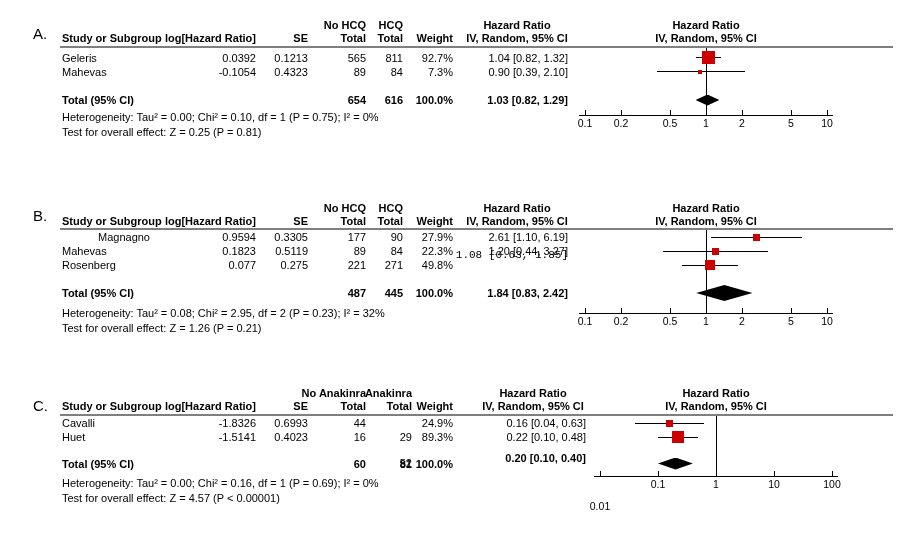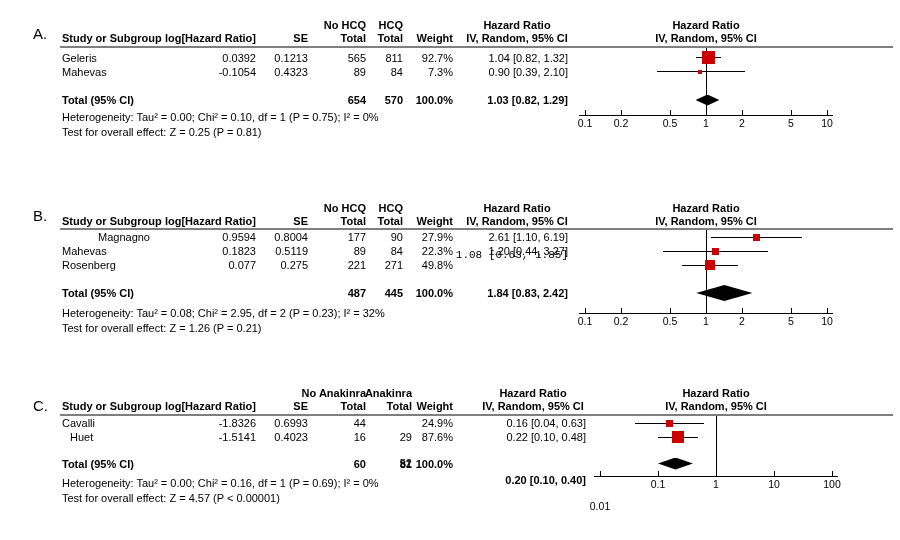--- a/index.html
+++ b/index.html
@@ -65,21 +65,21 @@
     <span class="abs c-study" style="top:65px;">Mahevas</span>
     <span class="abs c-loghr" style="top:65px;">-0.1054</span>
     <span class="abs c-se" style="top:65px;">0.4323</span>
     <span class="abs c-t1" style="top:65px;">89</span>
     <span class="abs c-t2" style="top:65px;">84</span>
     <span class="abs c-wt" style="top:65px;">7.3%</span>
     <span class="abs c-ci" style="top:65px;">0.90 [0.39, 2.10]</span>
 
     <span class="abs bold c-study" style="top:93px;">Total (95% CI)</span>
     <span class="abs bold c-t1" style="top:93px;">654</span>
-    <span class="abs bold c-t2" style="top:93px;">570</span>
+    <span class="abs bold c-t2" style="top:93px;">616</span>
     <span class="abs bold c-wt" style="top:93px;">100.0%</span>
     <span class="abs bold c-ci" style="top:93px;">1.03 [0.82, 1.29]</span>
 
     <span class="abs c-study" style="top:110px;">Heterogeneity: Tau² = 0.00; Chi² = 0.10, df = 1 (P = 0.75); I² = 0%</span>
     <span class="abs c-study" style="top:125px;">Test for overall effect: Z = 0.25 (P = 0.81)</span>
   </section>
 
   <section>
     <span class="abs panel-label" style="left:33px; top:208px;">B.</span>
 
@@ -94,21 +94,21 @@
     <span class="abs bold c-t1" style="top:214px;">Total</span>
     <span class="abs bold c-t2" style="top:214px;">Total</span>
     <span class="abs bold c-wt" style="top:214px;">Weight</span>
     <span class="abs bold c-cihdr" style="top:214px;">IV, Random, 95% CI</span>
     <span class="abs bold c-plothdr" style="top:214px;">IV, Random, 95% CI</span>
 
     <div class="rule" style="top: 228px; background: rgb(127, 127, 127);"></div>
 
     <span class="abs c-study" style="top:230px;padding-left:36px;">Magnagno</span>
     <span class="abs c-loghr" style="top:230px;">0.9594</span>
-    <span class="abs c-se" style="top:230px;">0.8004</span>
+    <span class="abs c-se" style="top:230px;">0.3305</span>
     <span class="abs c-t1" style="top:230px;">177</span>
     <span class="abs c-t2" style="top:230px;">90</span>
     <span class="abs c-wt" style="top:230px;">27.9%</span>
     <span class="abs c-ci" style="top:230px;">2.61 [1.10, 6.19]</span>
 
     <span class="abs c-study" style="top:244px;">Mahevas</span>
     <span class="abs c-loghr" style="top:244px;">0.1823</span>
     <span class="abs c-se" style="top:244px;">0.5119</span>
     <span class="abs c-t1" style="top:244px;">89</span>
     <span class="abs c-t2" style="top:244px;">84</span>
@@ -153,33 +153,33 @@
     <div class="rule" style="top: 414px; background: rgb(127, 127, 127);"></div>
 
     <span class="abs c-study" style="top:416px;">Cavalli</span>
     <span class="abs c-loghr" style="top:416px;">-1.8326</span>
     <span class="abs c-se" style="top:416px;">0.6993</span>
     <span class="abs c-t1" style="top:416px;">44</span>
     <span class="abs c-t2" style="top:416px;margin-top:40px;">52</span>
     <span class="abs c-wt" style="top:416px;margin-left:40px;">24.9%</span>
     <span class="abs c-ci" style="top:416px;">0.16 [0.04, 0.63]</span>
 
-    <span class="abs c-study" style="top:430px;margin-left:8px;">Huet</span>
+    <span class="abs c-study" style="top:430px;">Huet</span>
     <span class="abs c-loghr" style="top:430px;">-1.5141</span>
     <span class="abs c-se" style="top:430px;">0.4023</span>
     <span class="abs c-t1" style="top:430px;">16</span>
     <span class="abs c-t2" style="top:430px;">29</span>
-    <span class="abs c-wt" style="top:430px;">87.6%</span>
+    <span class="abs c-wt" style="top:430px;">89.3%</span>
     <span class="abs c-ci" style="top:430px;">0.22 [0.10, 0.48]</span>
 
     <span class="abs bold c-study" style="top:457px;">Total (95% CI)</span>
     <span class="abs bold c-t1" style="top:457px;">60</span>
     <span class="abs bold c-t2" style="top:457px;">81</span>
     <span class="abs bold c-wt" style="top:457px;">100.0%</span>
-    <span class="abs bold c-ci" style="top:473px;">0.20 [0.10, 0.40]</span>
+    <span class="abs bold c-ci" style="top:451px;">0.20 [0.10, 0.40]</span>
 
     <span class="abs c-study" style="top:476px;">Heterogeneity: Tau² = 0.00; Chi² = 0.16, df = 1 (P = 0.69); I² = 0%</span>
     <span class="abs c-study" style="top:491px;">Test for overall effect: Z = 4.57 (P &lt; 0.00001)</span>
   </section>
 
 <div style="position: absolute; left: 579px; top: 115px; width: 254px; height: 1px; background: rgb(0, 0, 0);"></div>
     <div style="position: absolute; left: 585px; top: 110px; width: 1px; height: 5px; background: rgb(0, 0, 0);"></div>
     <div style="position: absolute; left: 565px; top: 117px; width: 40px; text-align: center; font-size: 10.5px; line-height: 12px;">0.1</div>
     <div style="position: absolute; left: 621px; top: 110px; width: 1px; height: 5px; background: rgb(0, 0, 0);"></div>
     <div style="position: absolute; left: 601px; top: 117px; width: 40px; text-align: center; font-size: 10.5px; line-height: 12px;">0.2</div>

